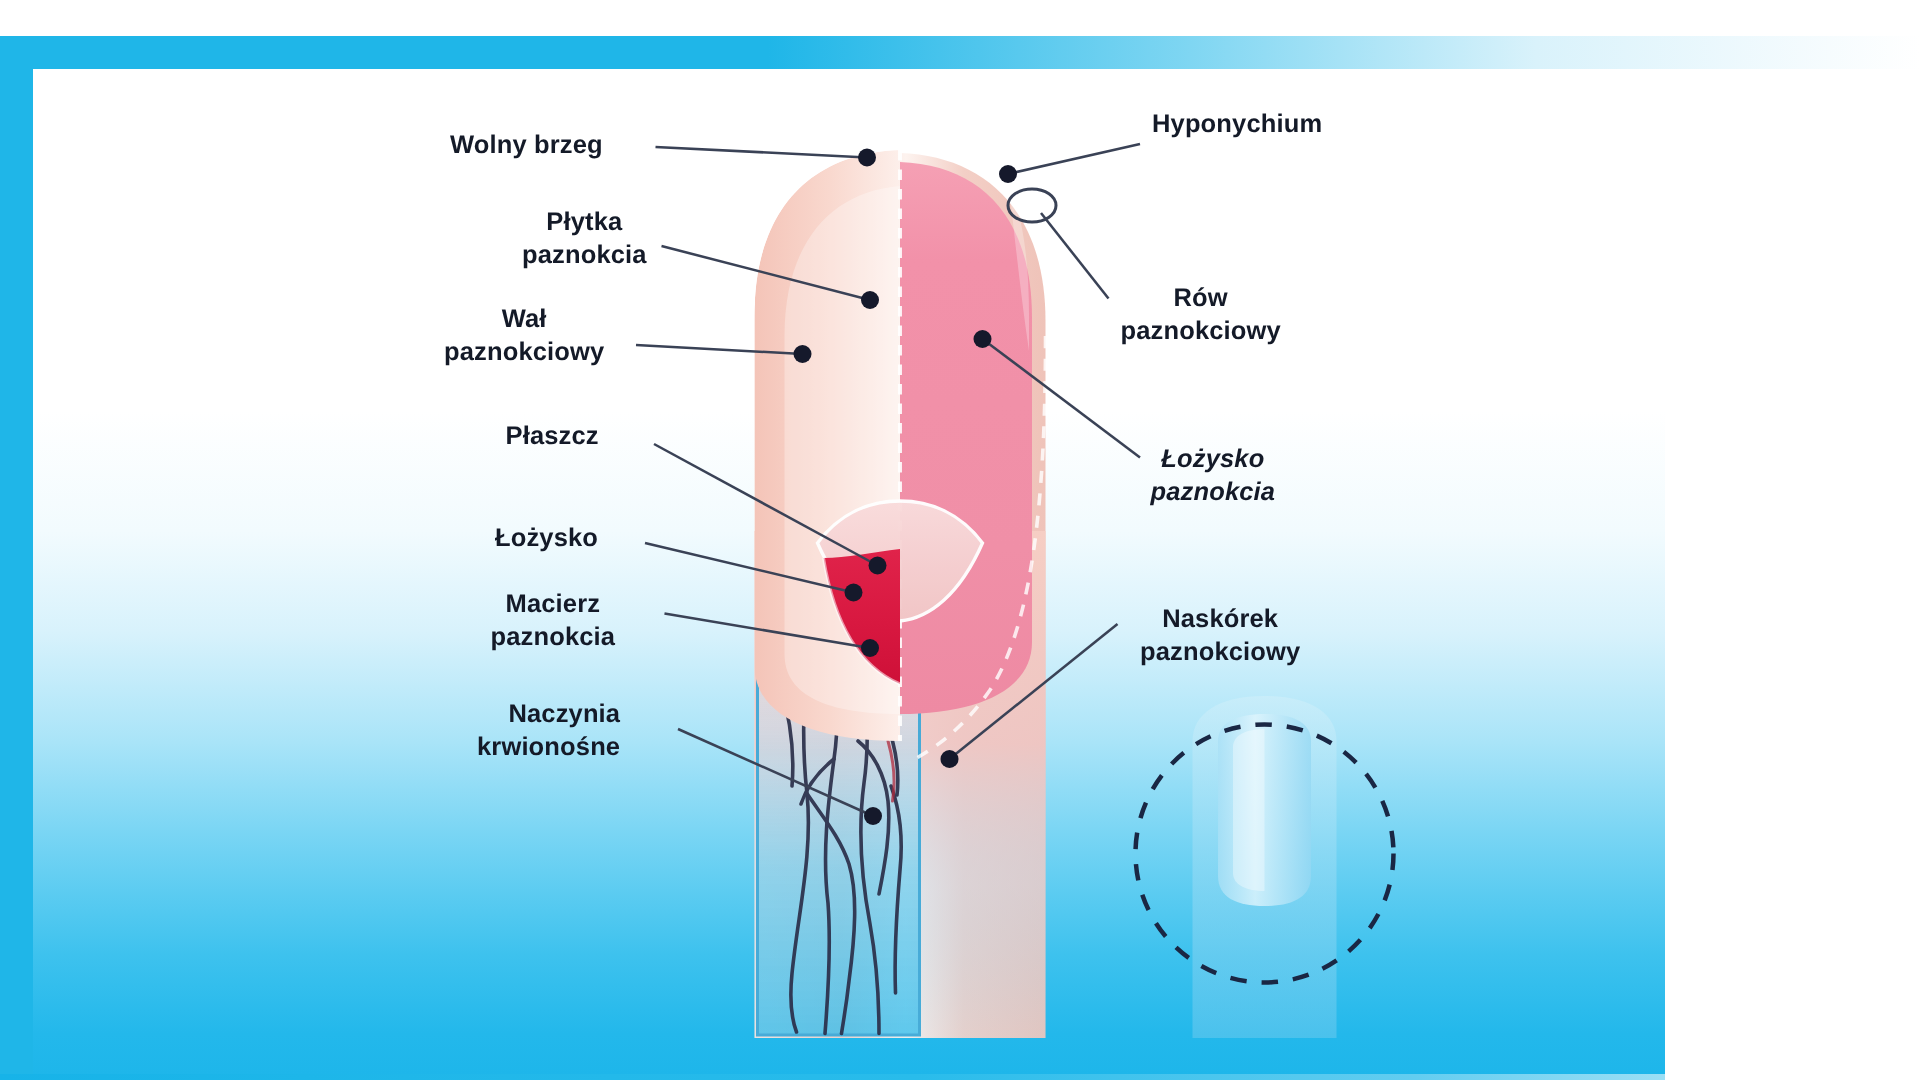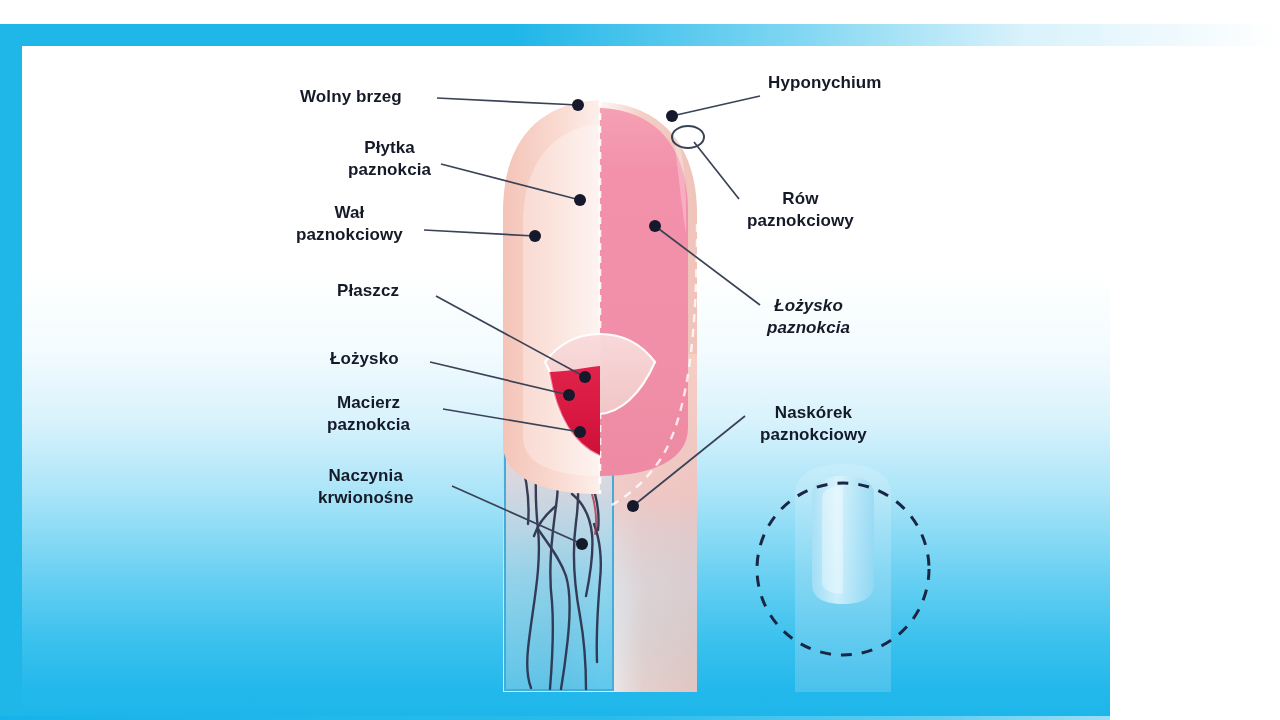--- a/index.html
+++ b/index.html
@@ -218,21 +218,21 @@
   <div id="label-layer">
       <div class="lbl l" style="left: 300px; top: 62px;">Wolny brzeg</div>
       <div class="lbl c" style="left: 348px; top: 113px;">Płytka
 paznokcia</div>
       <div class="lbl c" style="left: 296px; top: 178px;">Wał
 paznokciowy</div>
       <div class="lbl l" style="left: 337px; top: 256px;">Płaszcz</div>
       <div class="lbl l" style="left: 330px; top: 324px;">Łożysko</div>
       <div class="lbl c" style="left: 327px; top: 368px;">Macierz
 paznokcia</div>
-      <div class="lbl c" style="left: 318px; top: 441px;">Naczynia
+      <div class="lbl c" style="left: 318px; top: 441px; text-align: right;">Naczynia
 krwionośne</div>
       <div class="lbl l" style="left: 768px; top: 48px; text-align: center;">Hyponychium</div>
       <div class="lbl c" style="left: 747px; top: 164px; text-align: center;">Rów
 paznokciowy</div>
       <div class="lbl c" style="left: 767px; top: 271px; font-style: italic;">Łożysko
 paznokcia</div>
       <div class="lbl c" style="left: 760px; top: 378px;">Naskórek
 paznokciowy</div>
     </div>
 

